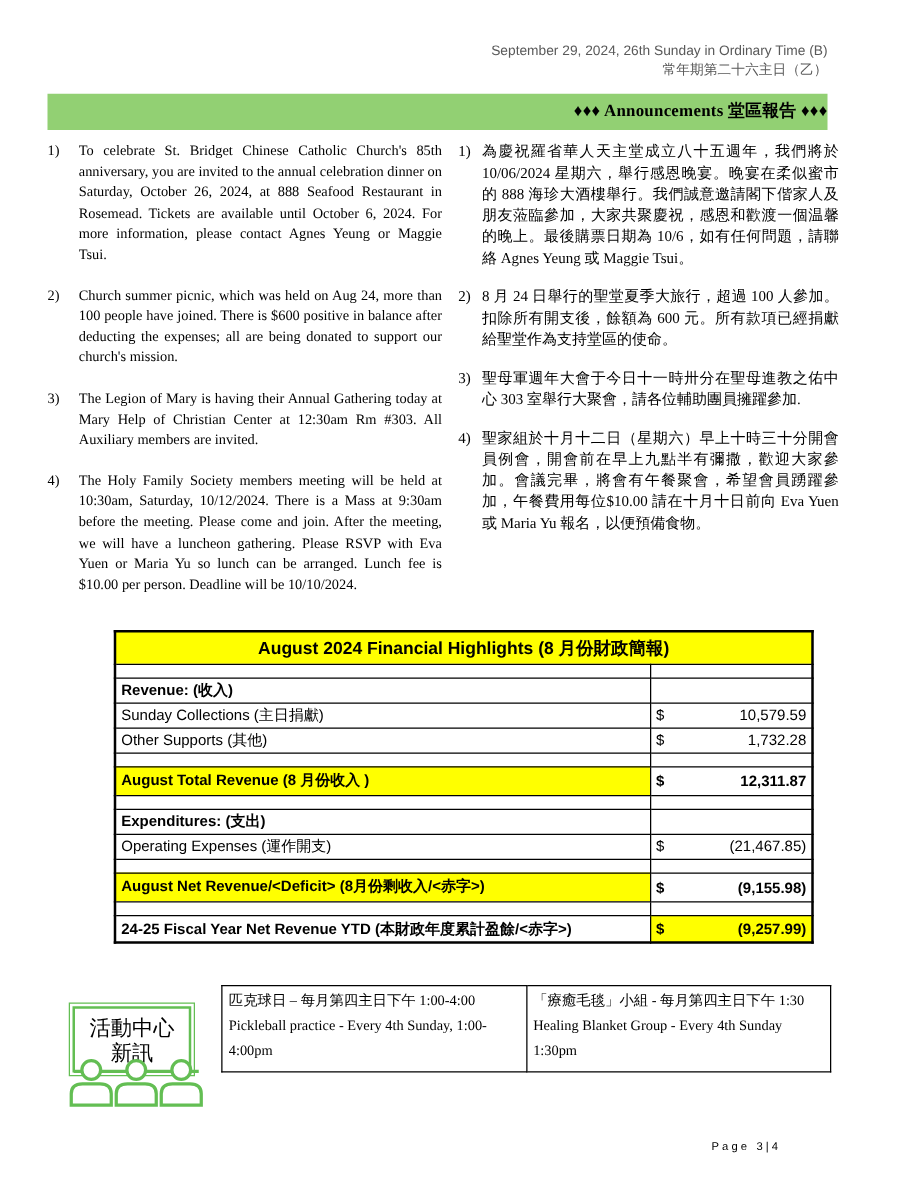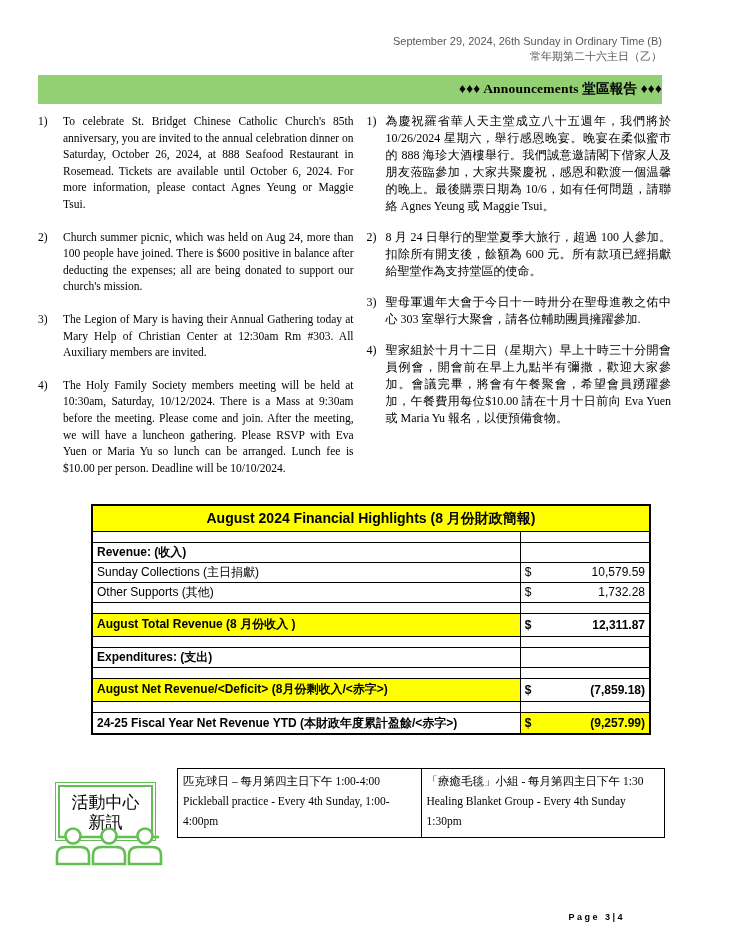--- a/index.html
+++ b/index.html
@@ -127,21 +127,21 @@
     line-height:20px;
   }
 
   
   .footer{
     position:absolute;
     right:73px;
     top:912px;
     font-family:"Liberation Sans","DejaVu Sans",sans-serif;
     font-size:9px;
-    font-weight:bold;
+    font-weight:normal;
     letter-spacing:2.5px;
   }
 </style>
 </head>
 <body>
 
 <div class="page">
 
   <div class="header">
     <div>September 29, 2024, 26th Sunday in Ordinary Time (B)</div>
@@ -165,21 +165,21 @@
         <span class="txt">The Legion of Mary is having their Annual Gathering today at Mary Help of Christian Center at 12:30am Rm #303.  All Auxiliary members are invited.</span>
       </div>
       <div class="item">
         <span class="num">4)</span>
         <span class="txt">The Holy Family Society members meeting will be held at 10:30am, Saturday, 10/12/2024. There is a Mass at 9:30am before the meeting.  Please come and join. After the meeting, we will have a luncheon gathering. Please RSVP with Eva Yuen or Maria Yu so lunch can be arranged. Lunch fee is $10.00 per person. Deadline will be 10/10/2024.</span>
       </div>
     </div>
     <div class="col col-zh">
       <div class="item">
         <span class="num">1)</span>
-        <span class="txt">為慶祝羅省華人天主堂成立八十五週年，我們將於 10/26/2024 星期六，舉行感恩晚宴。晚宴在柔似蜜市的 888 海珍大酒樓舉行。我們誠意邀請閣下偕家人及朋友蒞臨參加，大家共聚慶祝，感恩和歡渡一個温馨的晚上。最後購票日期為 10/6，如有任何問題，請聯絡 Agnes Yeung 或 Maggie Tsui。</span>
+        <span class="txt">為慶祝羅省華人天主堂成立八十五週年，我們將於 10/06/2024 星期六，舉行感恩晚宴。晚宴在柔似蜜市的 888 海珍大酒樓舉行。我們誠意邀請閣下偕家人及朋友蒞臨參加，大家共聚慶祝，感恩和歡渡一個温馨的晚上。最後購票日期為 10/6，如有任何問題，請聯絡 Agnes Yeung 或 Maggie Tsui。</span>
       </div>
       <div class="item">
         <span class="num">2)</span>
         <span class="txt">8 月 24 日舉行的聖堂夏季大旅行，超過 100 人參加。扣除所有開支後，餘額為 600 元。所有款項已經捐獻給聖堂作為支持堂區的使命。</span>
       </div>
       <div class="item">
         <span class="num">3)</span>
         <span class="txt">聖母軍週年大會于今日十一時卅分在聖母進教之佑中心 303 室舉行大聚會，請各位輔助團員擁躍參加.</span>
       </div>
       <div class="item">
@@ -228,29 +228,36 @@
           </td>
     </tr>
     <tr class="r-sp">
           <td class="lbl"></td>
           <td class="amt"></td>
         </tr>
     <tr class="r-sec">
       <td class="lbl"><span class="sec-txt">Expenditures:  (支出)</span></td>
       <td class="amt"></td>
     </tr>
+    <tr class="r-item">
+      <td class="lbl">Operating Expenses  (運作開支)</td>
+      <td class="amt">
+            <span class="cur">$</span>
+            <span class="val">(21,467.85)</span>
+          </td>
+    </tr>
     <tr class="r-sp">
           <td class="lbl"></td>
           <td class="amt"></td>
         </tr>
     <tr class="r-hl">
       <td class="lbl">August Net Revenue/&lt;Deficit&gt;  (8月份剩收入/&lt;赤字&gt;)</td>
       <td class="amt">
             <span class="cur">$</span>
-            <span class="val">(7,859.18)</span>
+            <span class="val">(9,155.98)</span>
           </td>
     </tr>
     <tr class="r-sp">
           <td class="lbl"></td>
           <td class="amt"></td>
         </tr>
     <tr class="r-ytd">
       <td class="lbl">24-25 Fiscal Year Net Revenue YTD  (本財政年度累計盈餘/&lt;赤字&gt;)</td>
       <td class="amt">
             <span class="cur">$</span>

